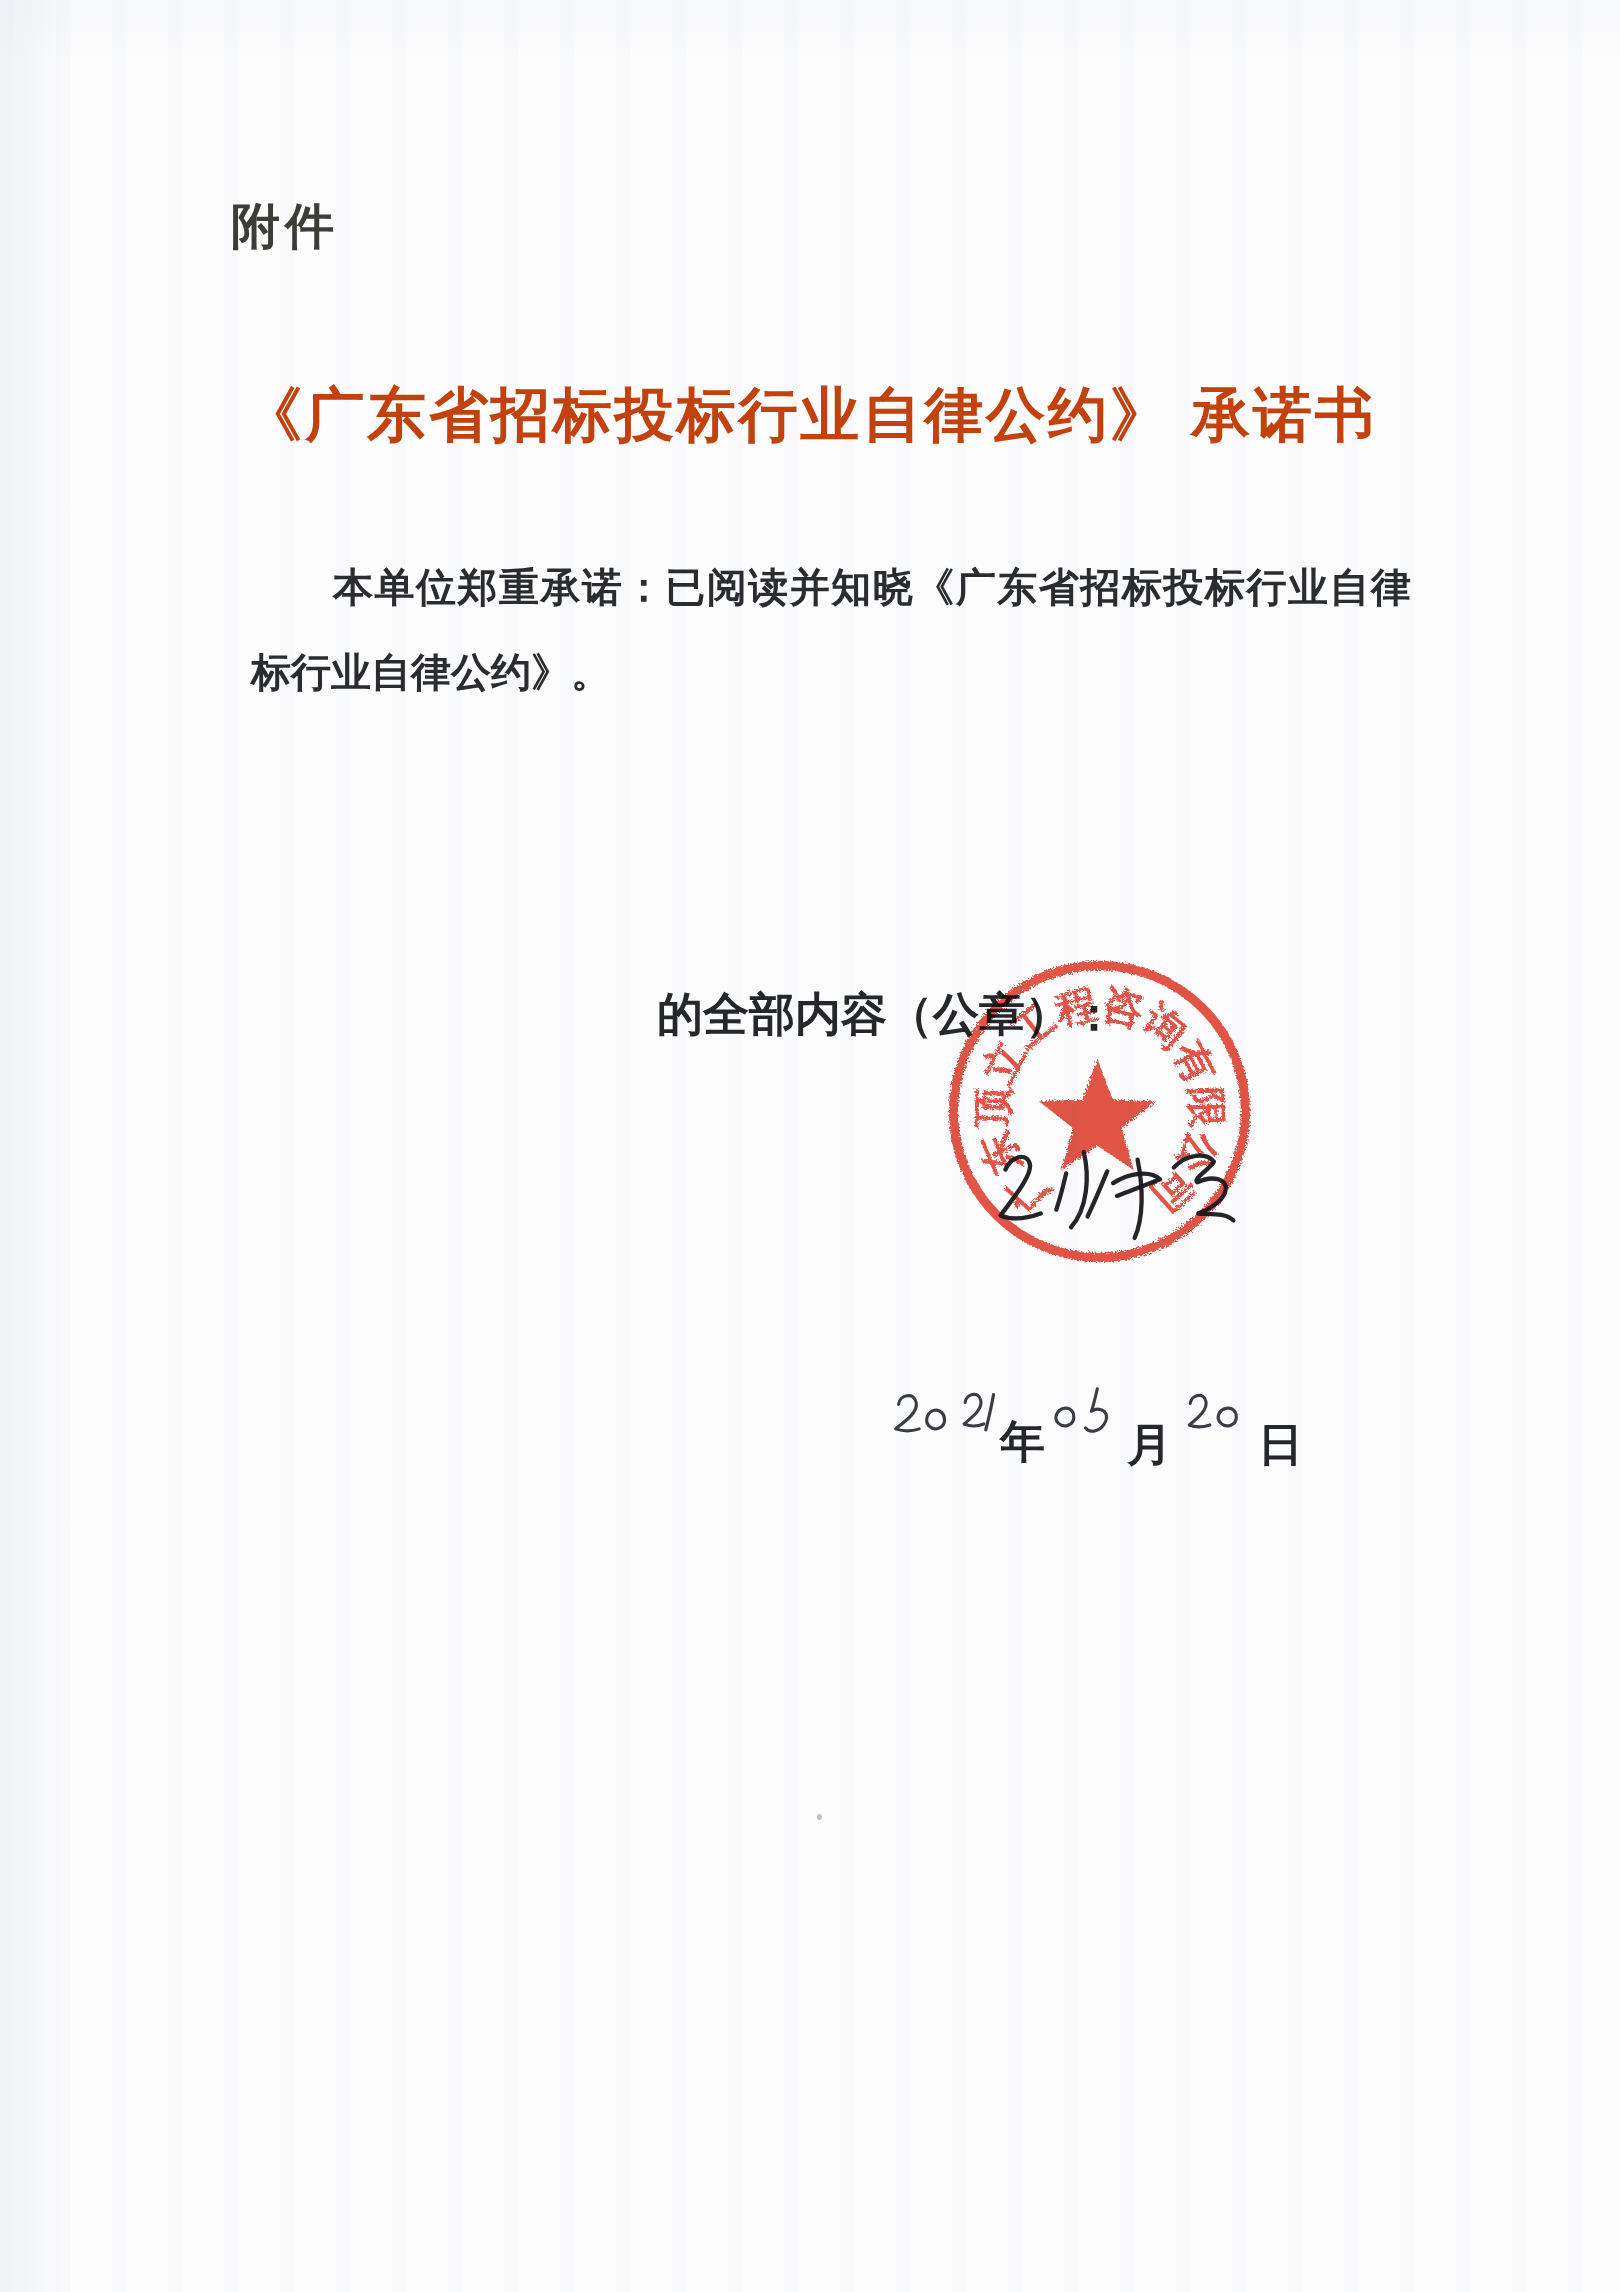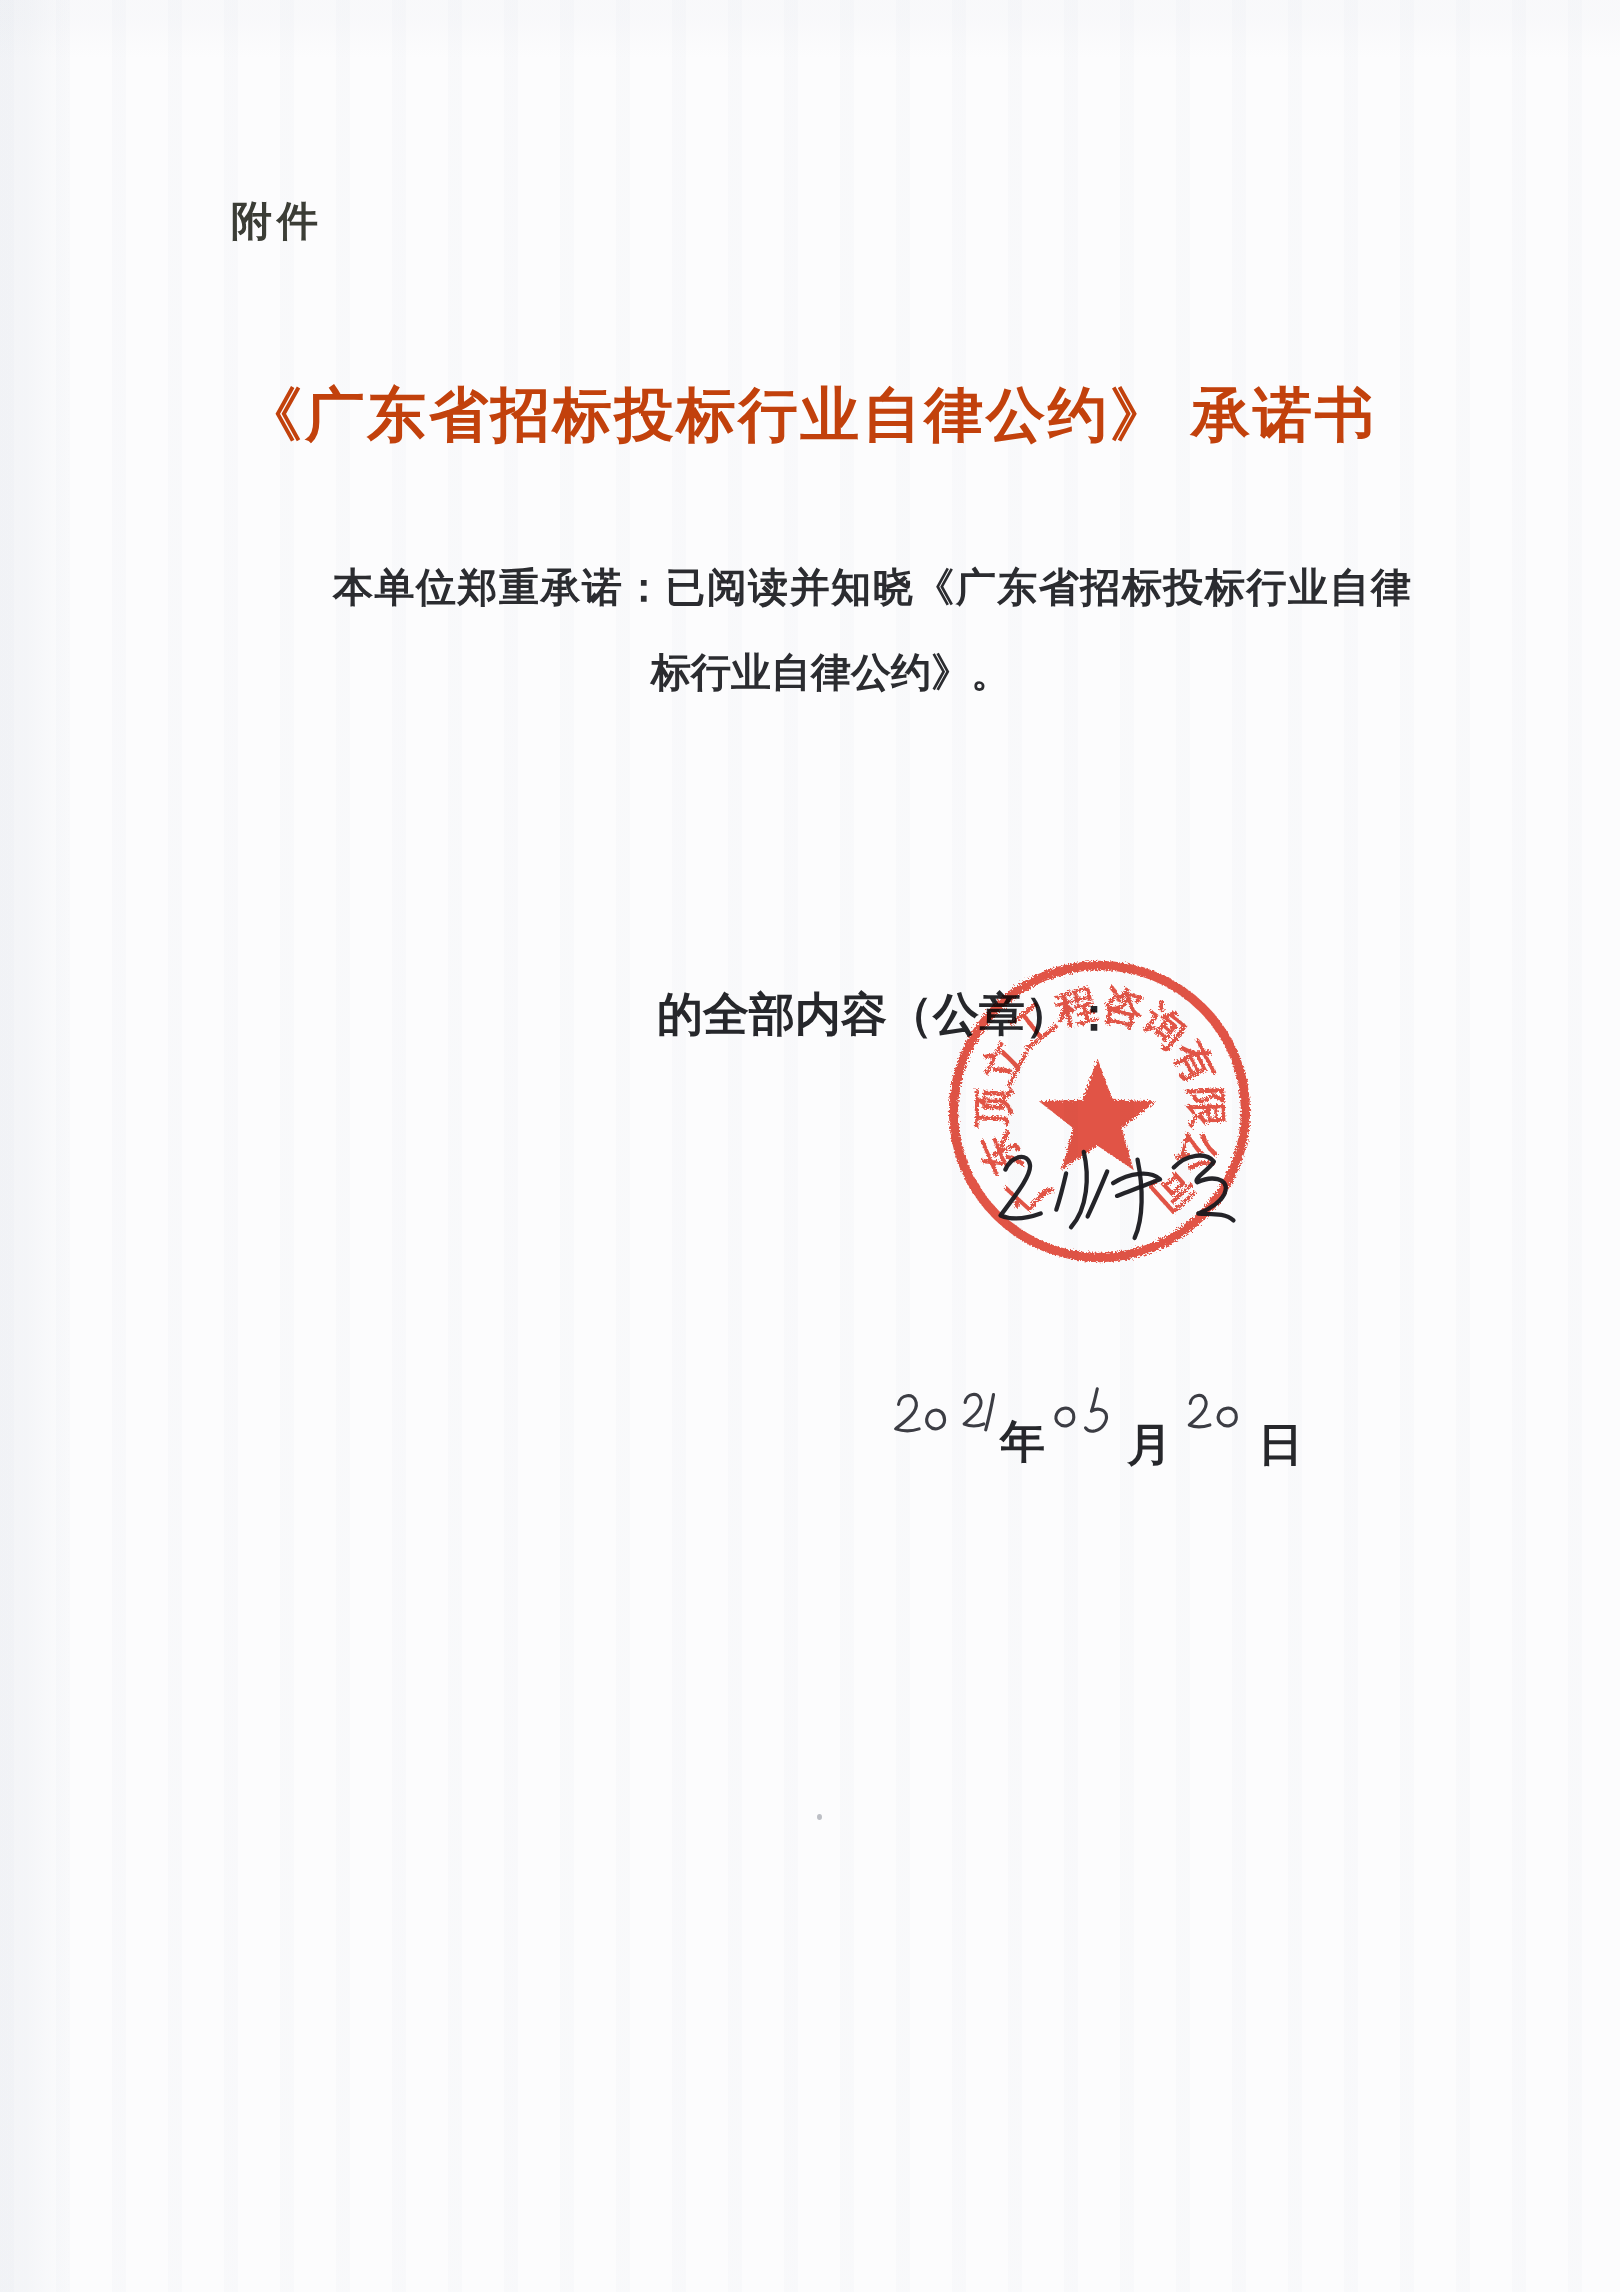--- a/index.html
+++ b/index.html
@@ -17,36 +17,36 @@
     content:"";
     position:absolute; inset:0;
     background:
       repeating-linear-gradient(90deg, rgba(216,221,231,0.10) 0 13.7px, rgba(255,255,255,0) 13.7px 56px),
       linear-gradient(90deg, rgba(208,214,224,0.18) 0 25.5px, rgba(255,255,255,0) 69px),
       linear-gradient(180deg, rgba(222,226,233,0.12) 0 17.6px, rgba(255,255,255,0) 59px);
     pointer-events:none;
   }
   .attachment {
     position:absolute; left:231px; top:194px;
-    font-size:41px; font-weight:600; letter-spacing:4.9px;
+    font-size:49px; font-weight:600; letter-spacing:4.9px;
     color:#3b3d36;
   }
   .doc-title {
     position:absolute; left:0; right:0; top:376px;
     text-align:center;
     font-size:59px; font-weight:700; letter-spacing:2.9px;
     color:#c2410c;
     white-space:nowrap;
   }
   .body-para {
     position:absolute; left:231px; top:545px; width:1160px;
     font-size:40px; font-weight:600; color:#2b2c30;margin-left:20px;
   }
   .body-line {
-    height:85px; line-height:85px; white-space:nowrap;text-align:center;
+    height:85px; line-height:85px; white-space:nowrap;
   }
   .body-line.justify { text-align:justify; text-align-last:justify; }
   .body-line.indent  { text-indent:82px; }
   .sig-label {
     position:absolute; left:657px;
     font-size:46px; font-weight:600; color:#26272b;
     line-height:57px; white-space:nowrap;
   }
   .sig-label.unit { top:986px; }
   .sig-label.rep  { top:1159px; }

